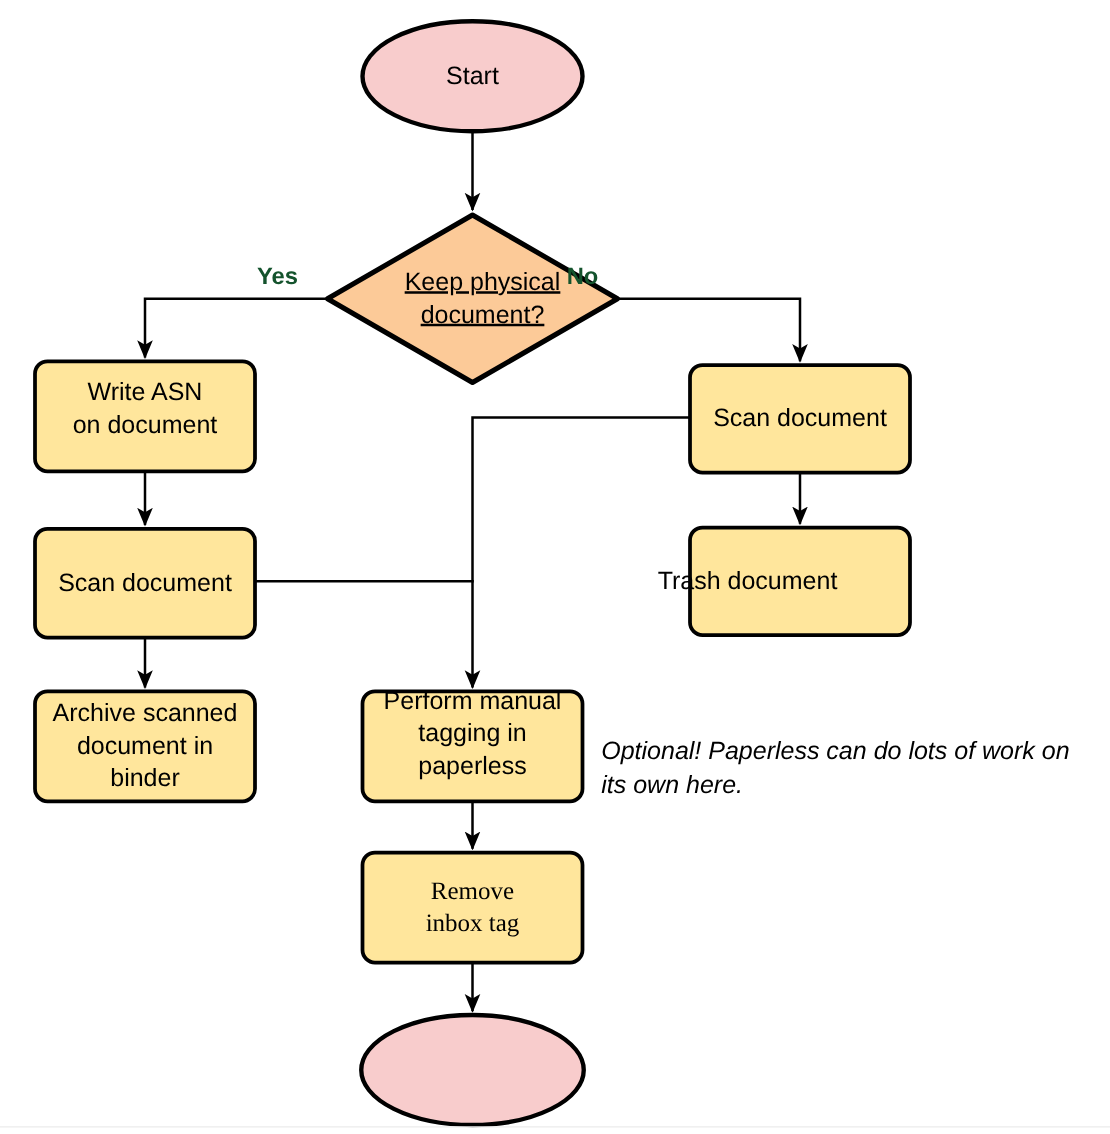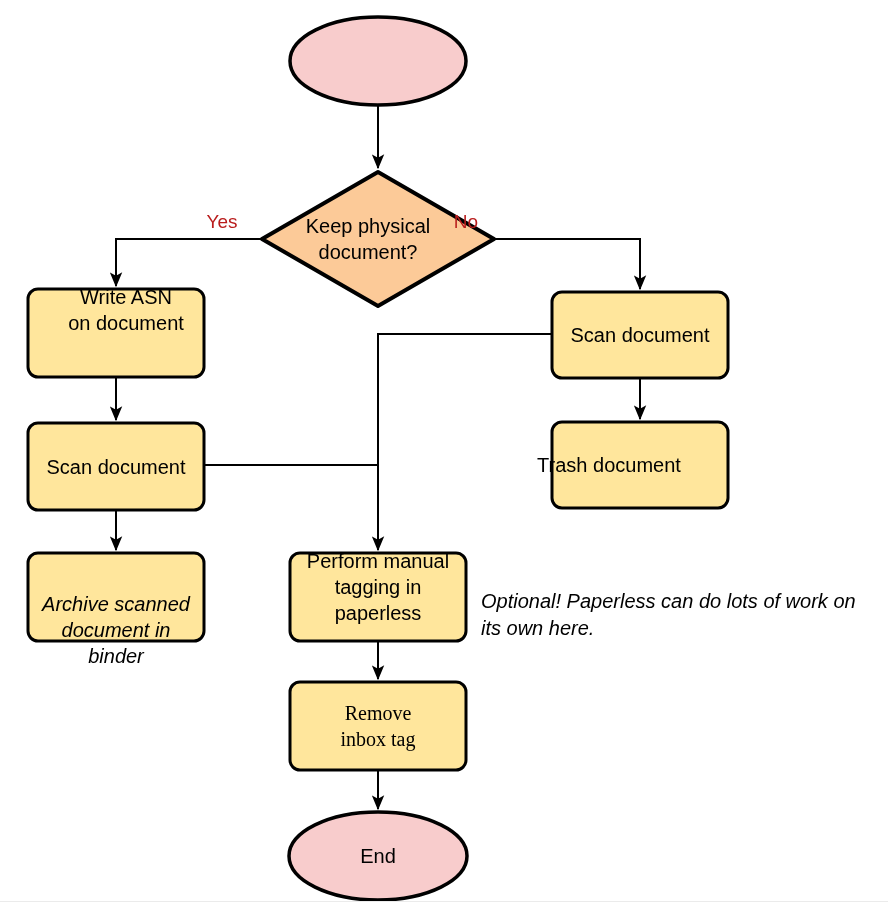--- a/index.html
+++ b/index.html
@@ -18,22 +18,22 @@
   .diamond-node{stroke-width:4;stroke-linejoin:round;}
   .label{
     position:absolute;
     display:flex;align-items:center;justify-content:center;
     text-align:center;
     white-space:pre-line;
     font-size:20px;line-height:26px;color:#000000;
   }
   .edge-label{
     position:absolute;
-    font-size:19px;color:#b91c1c;
-    display:flex;align-items:center;justify-content:center;
+    font-size:19px;color:#14532d;
+    display:flex;align-items:center;justify-content:center;font-weight:bold;
   }
   .note{
     position:absolute;
     left:481px;top:588px;width:410px;
     font-size:20px;line-height:27px;
     font-style:italic;color:#000000;
     white-space:pre-line;text-align:left;
   }
   .bottom-divider{
     position:absolute;left:0;top:901px;width:888px;height:1px;
@@ -68,36 +68,36 @@
     <rect class="shape rect-node" x="28" y="289" width="176" height="88" rx="10" fill="#FFE69C"></rect>
     <rect class="shape rect-node" x="28" y="423" width="176" height="87" rx="10" fill="#FFE69C"></rect>
     <rect class="shape rect-node" x="28" y="553" width="176" height="88" rx="10" fill="#FFE69C"></rect>
     <rect class="shape rect-node" x="552" y="292" width="176" height="86" rx="10" fill="#FFE69C"></rect>
     <rect class="shape rect-node" x="552" y="422" width="176" height="86" rx="10" fill="#FFE69C"></rect>
     <rect class="shape rect-node" x="290" y="553" width="176" height="88" rx="10" fill="#FFE69C"></rect>
     <rect class="shape rect-node" x="290" y="682" width="176" height="88" rx="10" fill="#FFE69C"></rect>
     <ellipse class="shape ellipse-node" cx="378" cy="856" rx="89" ry="44" fill="#F8CCCC"></ellipse>
   </svg>
 
-  <div class="label" style="left:258px;top:194px;width:220px;height:90px;">Keep physical
+  <div class="label" style="left:290px;top:17px;width:176px;height:88px;">Start</div>
+  <div class="label" style="left:276px;top:194px;width:220px;height:90px;text-decoration:underline;">Keep physical
 document?</div>
-  <div class="label" style="left:28px;top:272px;width:176px;height:76px;margin-left:10px;">Write ASN
+  <div class="label" style="left:28px;top:289px;width:176px;height:76px;">Write ASN
 on document</div>
   <div class="label" style="left:28px;top:423px;width:176px;height:87px;">Scan document</div>
-  <div class="label" style="left:28px;top:586px;width:176px;height:88px;font-style:italic;">Archive scanned
+  <div class="label" style="left:28px;top:553px;width:176px;height:88px;">Archive scanned
 document in
 binder</div>
   <div class="label" style="left:552px;top:292px;width:176px;height:86px;">Scan document</div>
-  <div class="label" style="left:535px;top:422px;width:148px;height:86px;">Trash document</div>
+  <div class="label" style="left:524px;top:422px;width:148px;height:86px;">Trash document</div>
   <div class="label" style="left:290px;top:553px;width:176px;height:68px;">Perform manual
 tagging in
 paperless</div>
   <div class="label" style="left:290px;top:682px;width:176px;height:88px;font-family:Liberation Serif, serif;">Remove
 inbox tag</div>
-  <div class="label" style="left:289px;top:812px;width:178px;height:88px;">End</div>
 
   <div class="edge-label" style="left:192px;top:210px;width:60px;height:24px;">Yes</div>
   <div class="edge-label" style="left:436px;top:210px;width:60px;height:24px;">No</div>
 
   <div class="note">Optional! Paperless can do lots of work on
 its own here.</div>
 
   <div class="bottom-divider"></div>
 </div>
 

